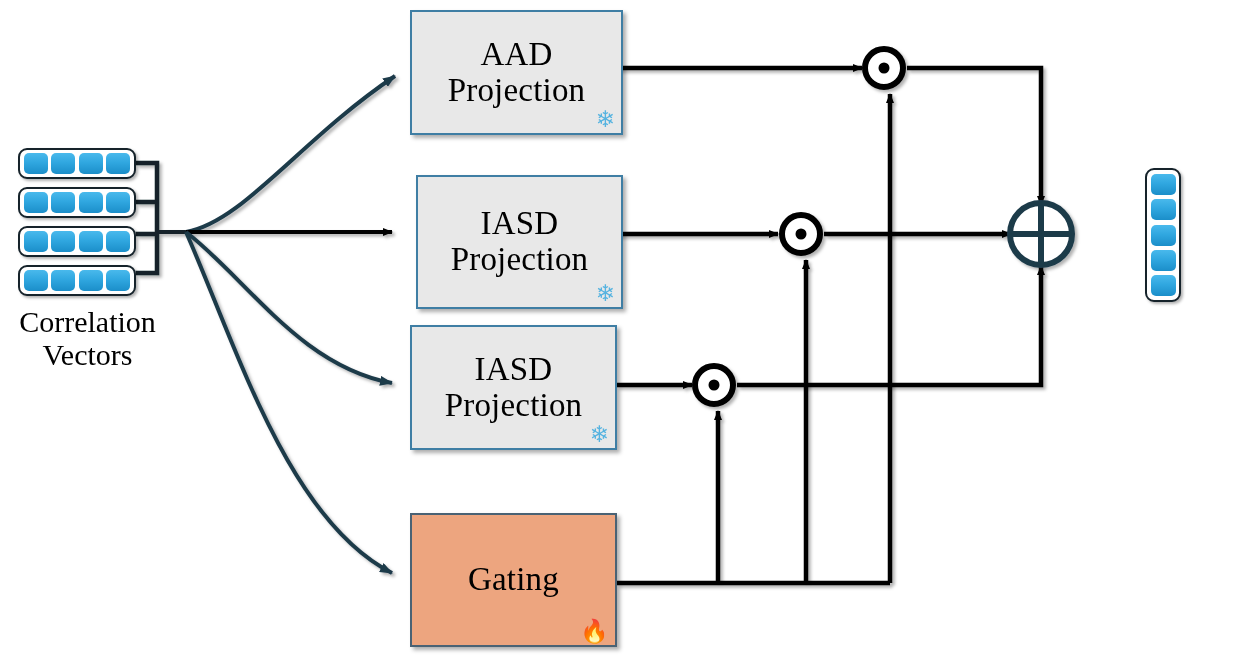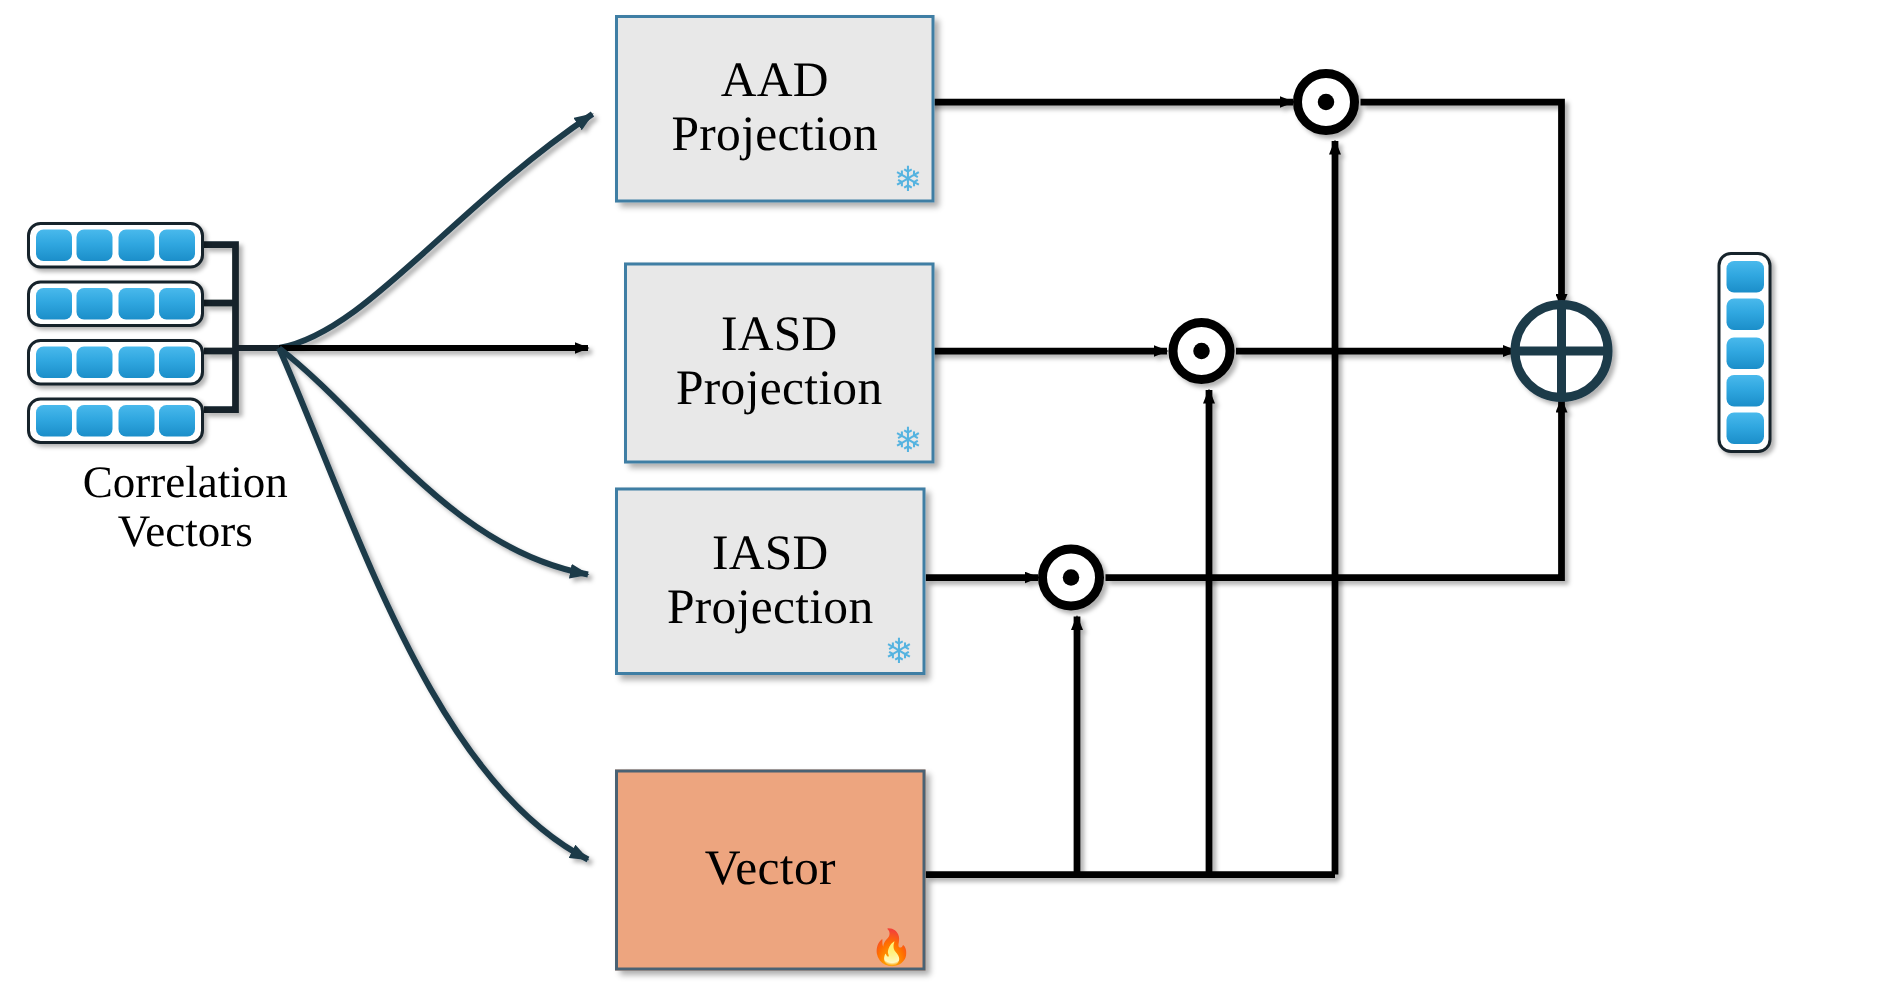--- a/index.html
+++ b/index.html
@@ -116,21 +116,20 @@
   }
 
   
   .caption {
     position: absolute;
     font-size: 30px;
     line-height: 1.1;
     color: #000000;
     text-align: center;
     white-space: pre-line;
-    padding-left: 36px;
   }
   #corr-caption { left: 0px;    top: 305px; width: 175px; }
   #emb-caption  { left: 1073px; top: 305px; width: 178px; }
 </style>
 </head>
 <body>
 
 <div id="canvas">
 
   <svg id="wires" viewBox="0 0 1251 660" xmlns="http://www.w3.org/2000/svg">
@@ -244,21 +243,21 @@
     <span class="state-icon snow">❄</span>
   </div>
 
   <div class="block frozen" style="left:410px; top:325px; width:207px; height:125px;">
     <span class="block-label">IASD
 Projection</span>
     <span class="state-icon snow">❄</span>
   </div>
 
   <div class="block trainable" style="left:410px; top:513px; width:207px; height:134px;">
-    <span class="block-label">Vector</span>
+    <span class="block-label">Gating</span>
     <span class="state-icon fire">🔥</span>
   </div>
 
   <div class="emb-col">
     <span class="emb-cell"></span>
     <span class="emb-cell"></span>
     <span class="emb-cell"></span>
     <span class="emb-cell"></span>
     <span class="emb-cell"></span>
   </div>

